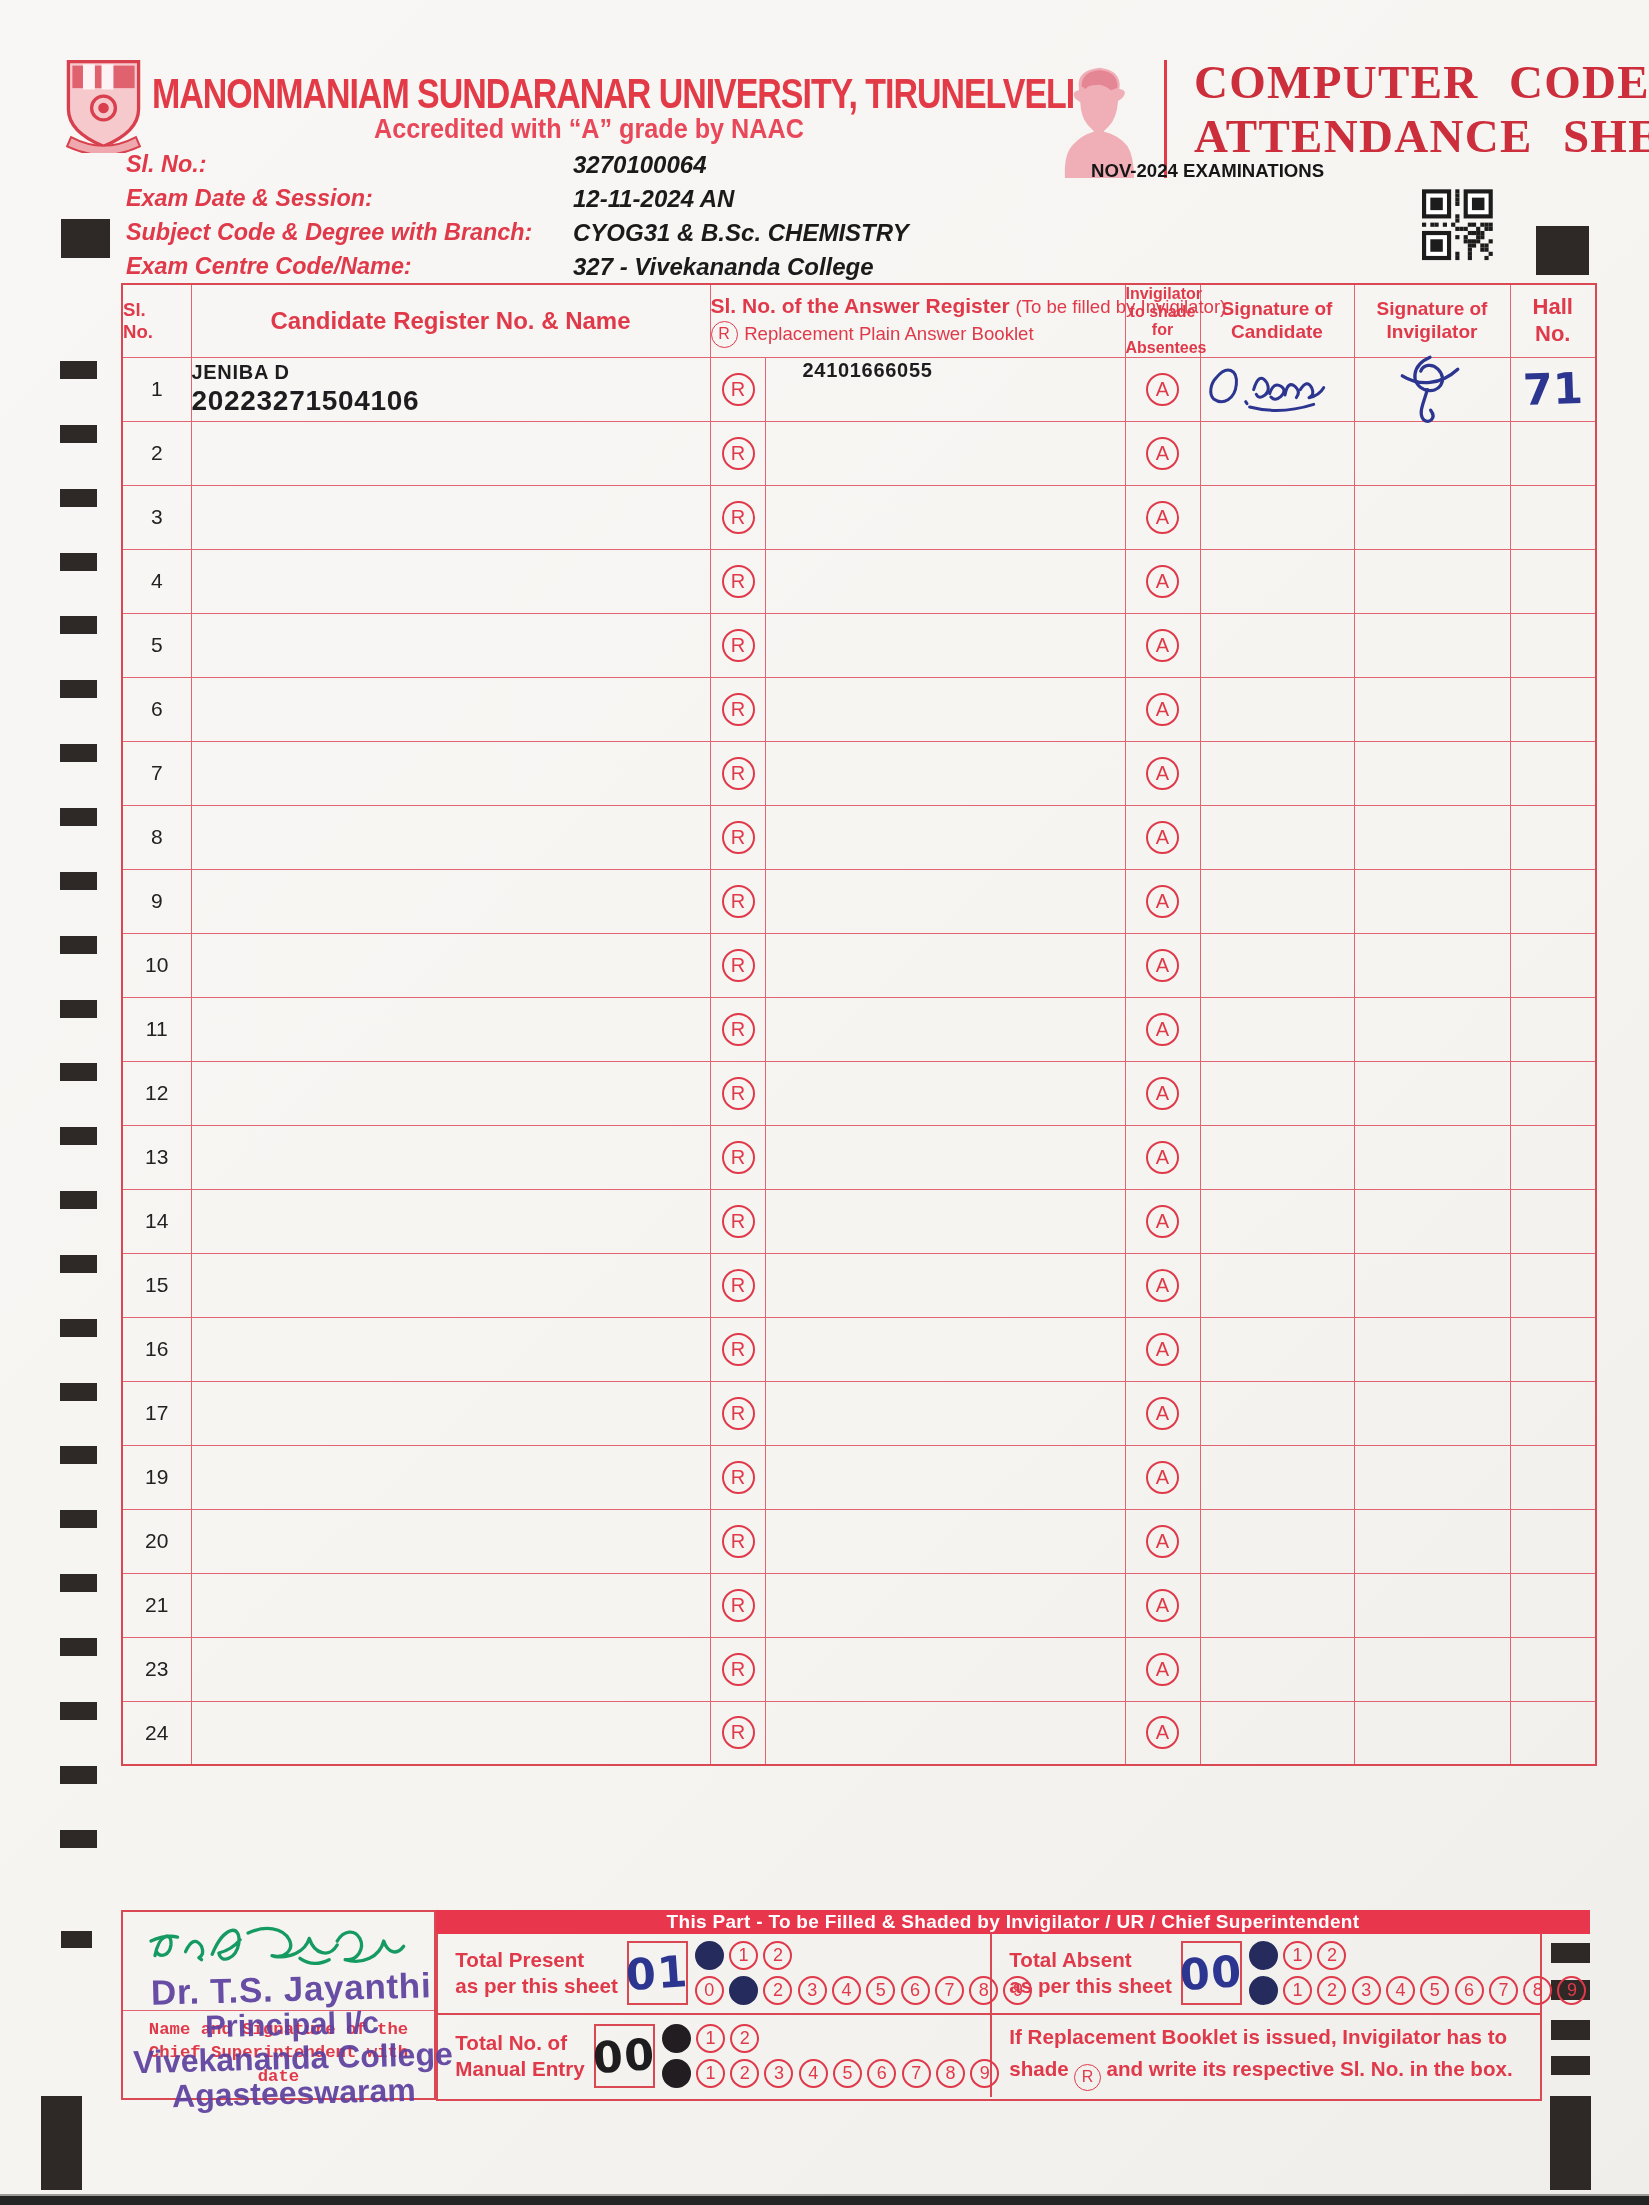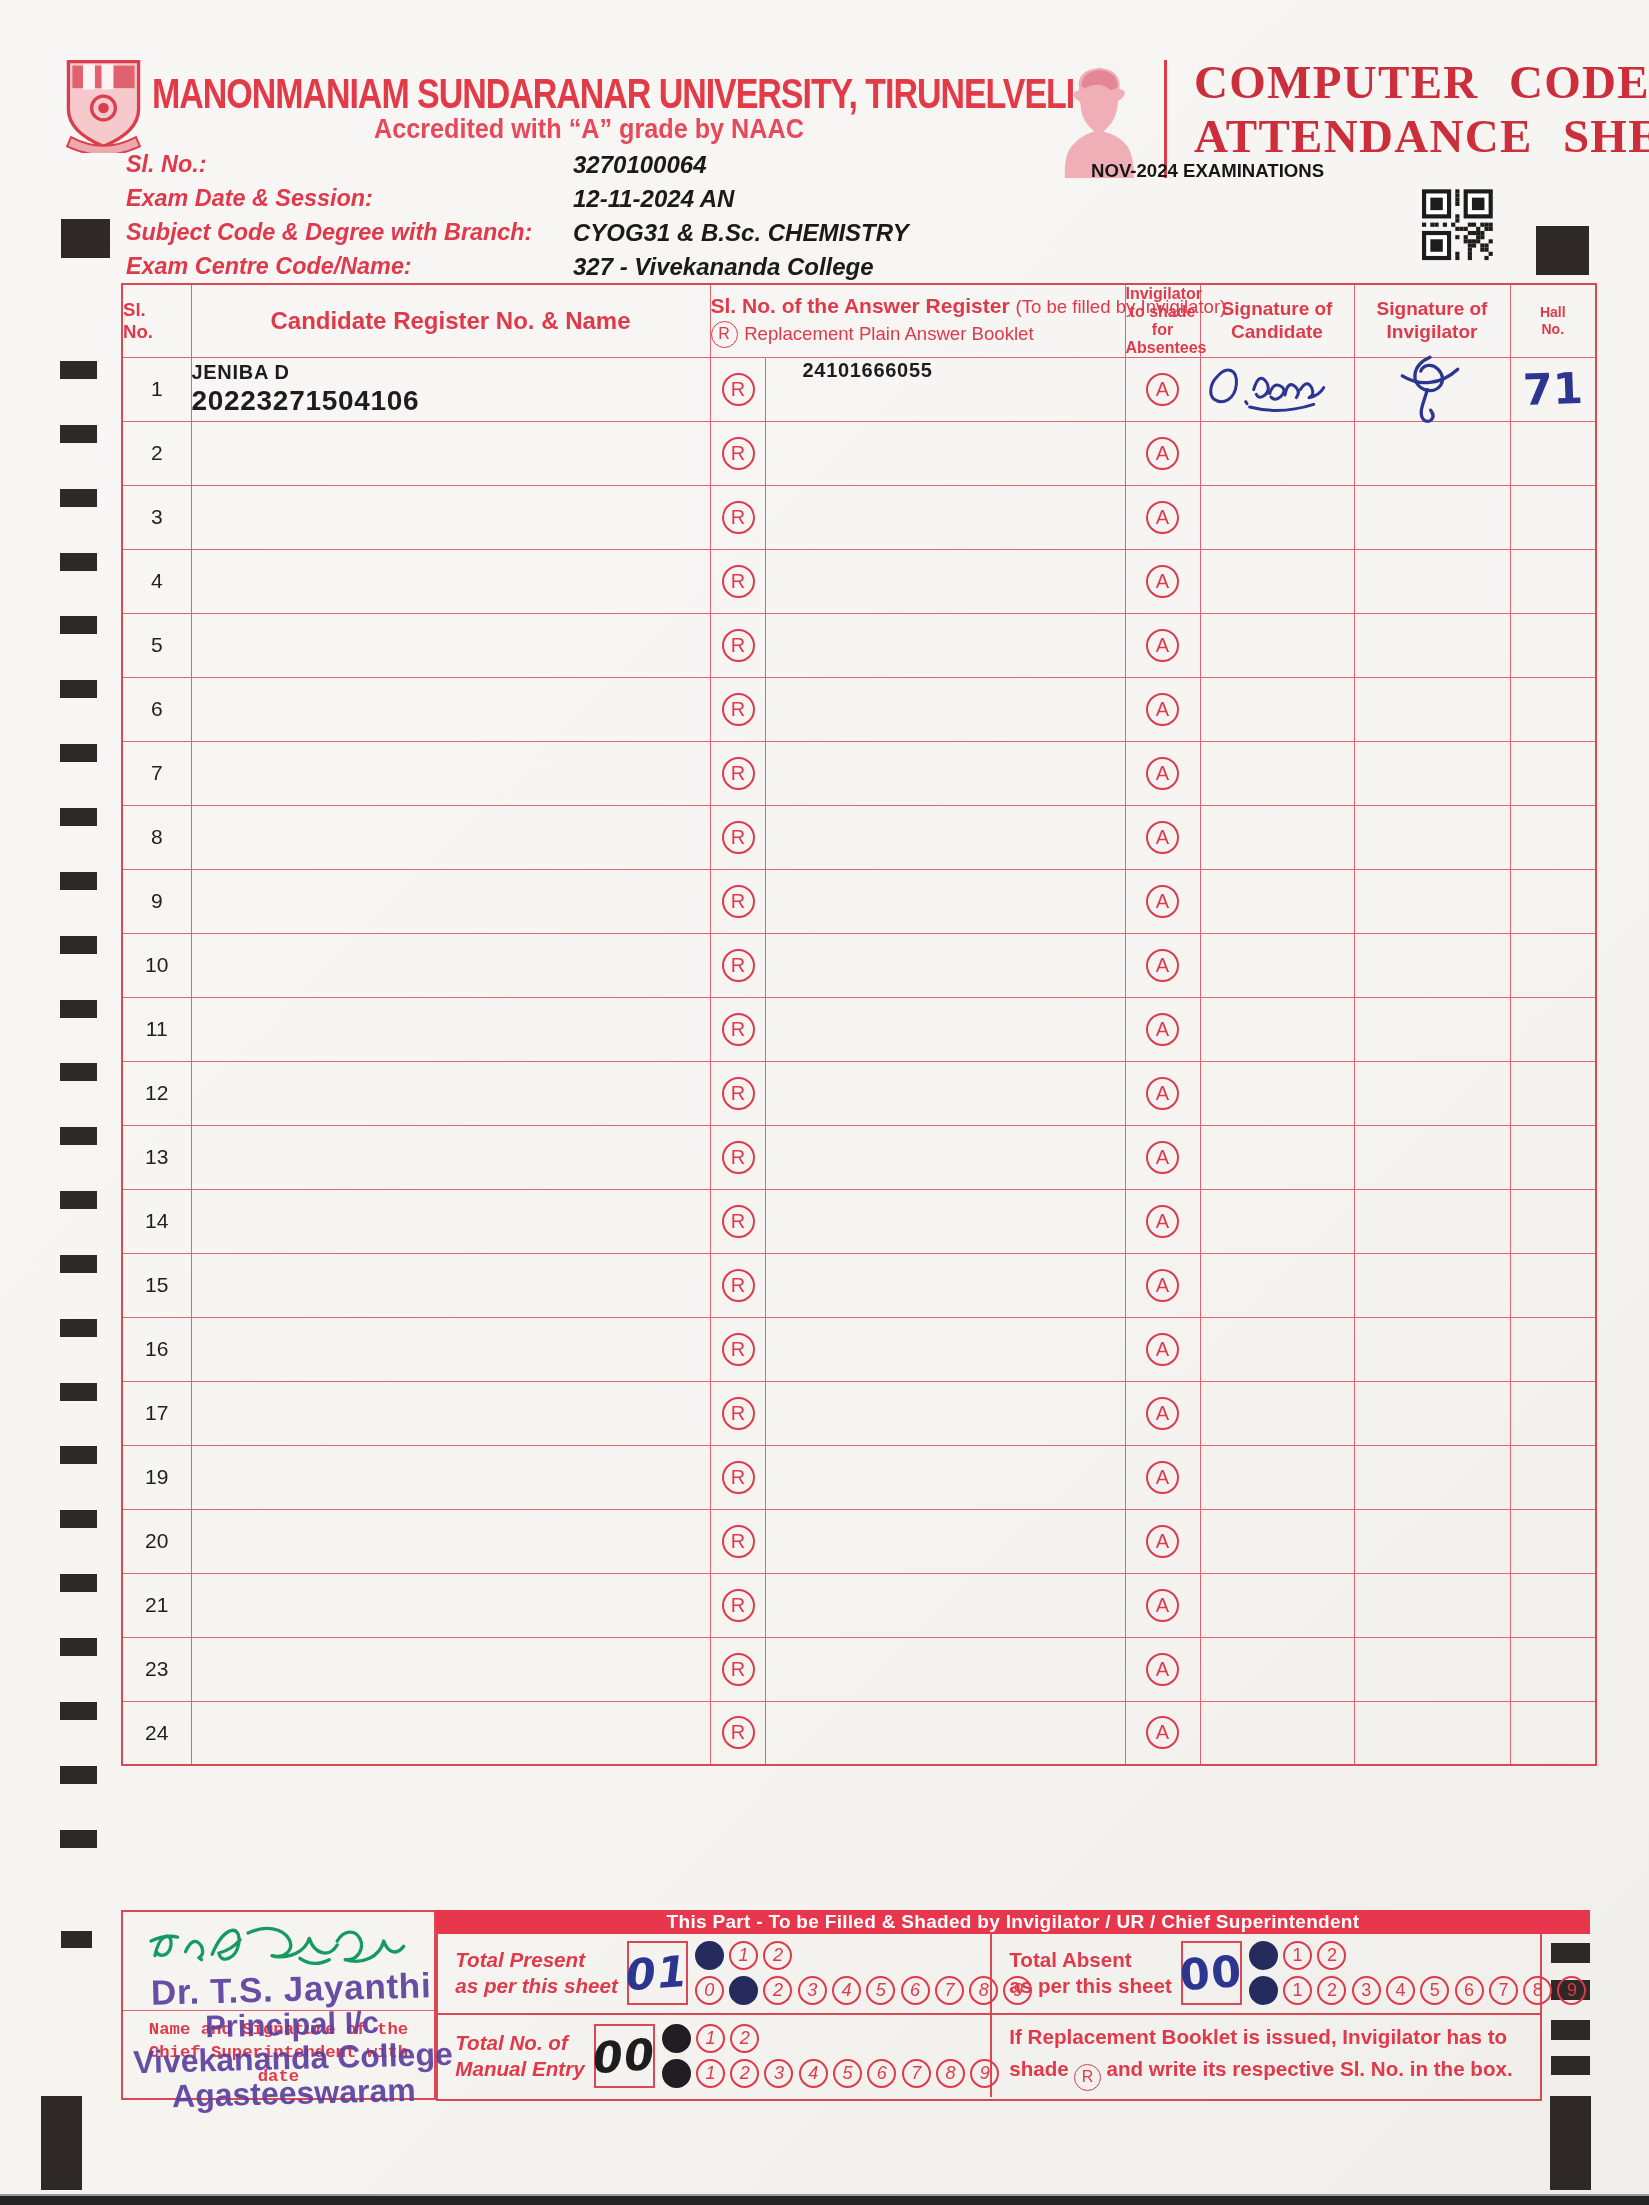--- a/index.html
+++ b/index.html
@@ -44,21 +44,21 @@
   table.sheet th,table.sheet td{border:1.3px solid #e06570;padding:0;vertical-align:middle;}
   table.sheet th{color:#e0394a;font-weight:bold;height:55px;}
   th.h-sl{font-size:18.6px;line-height:1.15;text-align:left;padding-left:9.3px;}
   th.h-cand{font-size:24px;}
   th.h-booklet{text-align:left;padding:2.7px 6.7px;}
   .bk-line1{font-size:21px;white-space:nowrap;}
   .bk-note{font-weight:normal;font-size:18.6px;}
   .bk-line2{font-weight:normal;font-size:18.6px;margin-top:2.7px;display:flex;align-items:center;gap:6.7px;}
   th.h-absent{font-size:16px;line-height:1.12;}
   th.h-sig{font-size:19px;line-height:1.2;}
-  th.h-hall{font-size:14px;line-height:1.2;}
+  th.h-hall{font-size:22px;line-height:1.2;}
   tr.row{height:64px;}
   td.c-sl{text-align:center;color:#222;font-size:21px;}
   td.c-cand{vertical-align:top;padding:5.3px 0 0 24px;}
   .cand-name{color:#1d1d1f;font-weight:bold;font-size:20px;letter-spacing:0.7px;}
   .cand-reg{color:#1d1d1f;font-weight:bold;font-size:28px;letter-spacing:0.7px;margin-top:1.3px;}
   td.c-booklet{vertical-align:top;}
   .bk-flex{display:flex;height:61px;align-items:flex-start;}
   .r-sub{width:55px;min-width:55px;height:100%;display:flex;align-items:center;justify-content:center;border-right:1.3px solid #e06570;}
   .bk-num{padding-left:37px;color:#1d1d1f;font-weight:bold;font-size:20px;letter-spacing:0.7px;}
   td.c-absent{text-align:center;}
@@ -75,21 +75,21 @@
   
   .banner{
     position:absolute;left:436px;top:1910px;width:1154px;height:24px;background:#e8364c;
     color:#fff;font-weight:bold;font-size:19px;display:flex;align-items:center;justify-content:center;
     letter-spacing:0.3px;
   }
   .foot-box{position:absolute;left:436px;top:1933px;width:1106px;height:168px;border:2px solid #d94853;border-top:none;box-sizing:border-box;}
   .foot-row{display:flex;height:82px;border-bottom:2px solid #d94853;box-sizing:border-box;}
   .foot-row:last-child{border-bottom:none;height:82px;}
   .foot-cell{display:flex;align-items:center;padding-left:17.3px;box-sizing:border-box;}
-  .cell-a{width:554px;border-right:2px solid #d94853;box-sizing:border-box;font-style:italic;}
+  .cell-a{width:554px;border-right:2px solid #d94853;box-sizing:border-box;}
   .cell-b{flex:1;}
   .tot-label{color:#e0394a;font-weight:bold;font-size:20.6px;line-height:1.25;white-space:nowrap;}
   .write-box{width:61px;min-width:61px;height:64px;border:2.7px solid #d94853;box-sizing:border-box;margin-left:9.3px;display:flex;align-items:center;justify-content:center;}
   .written{font-family:"DejaVu Sans",sans-serif;font-size:43px;font-weight:bold;transform:rotate(-4deg);letter-spacing:1.3px;}
   .bubble-block{margin-left:6.7px;display:flex;flex-direction:column;gap:6px;}
   .bubble-row{display:flex;gap:5.3px;}
   .bubble{
     width:29px;height:29px;min-width:29px;border:2px solid #e0394a;border-radius:50%;
     color:#e0394a;font-size:18px;font-weight:normal;display:flex;align-items:center;justify-content:center;
     box-sizing:border-box;background:transparent;

